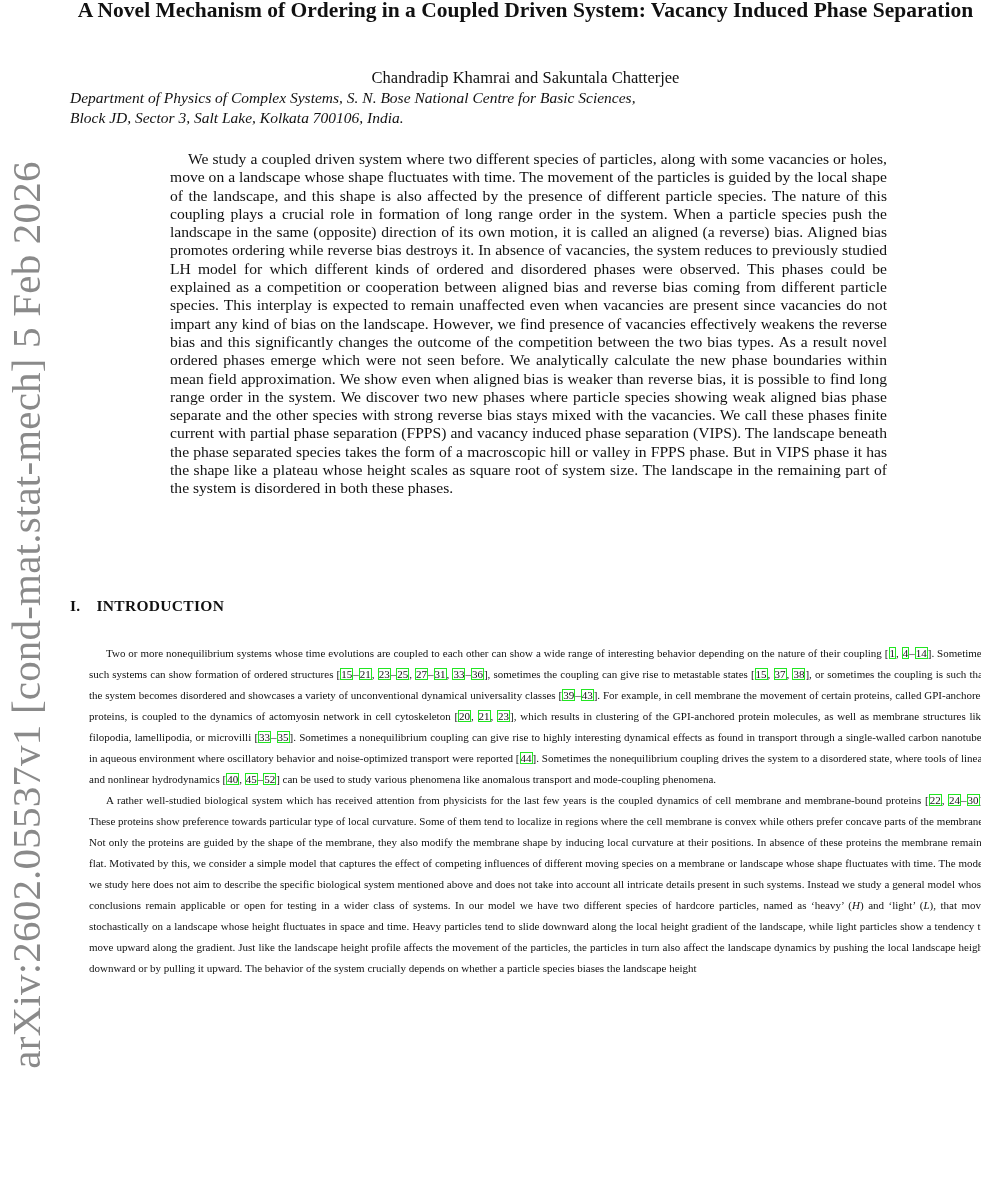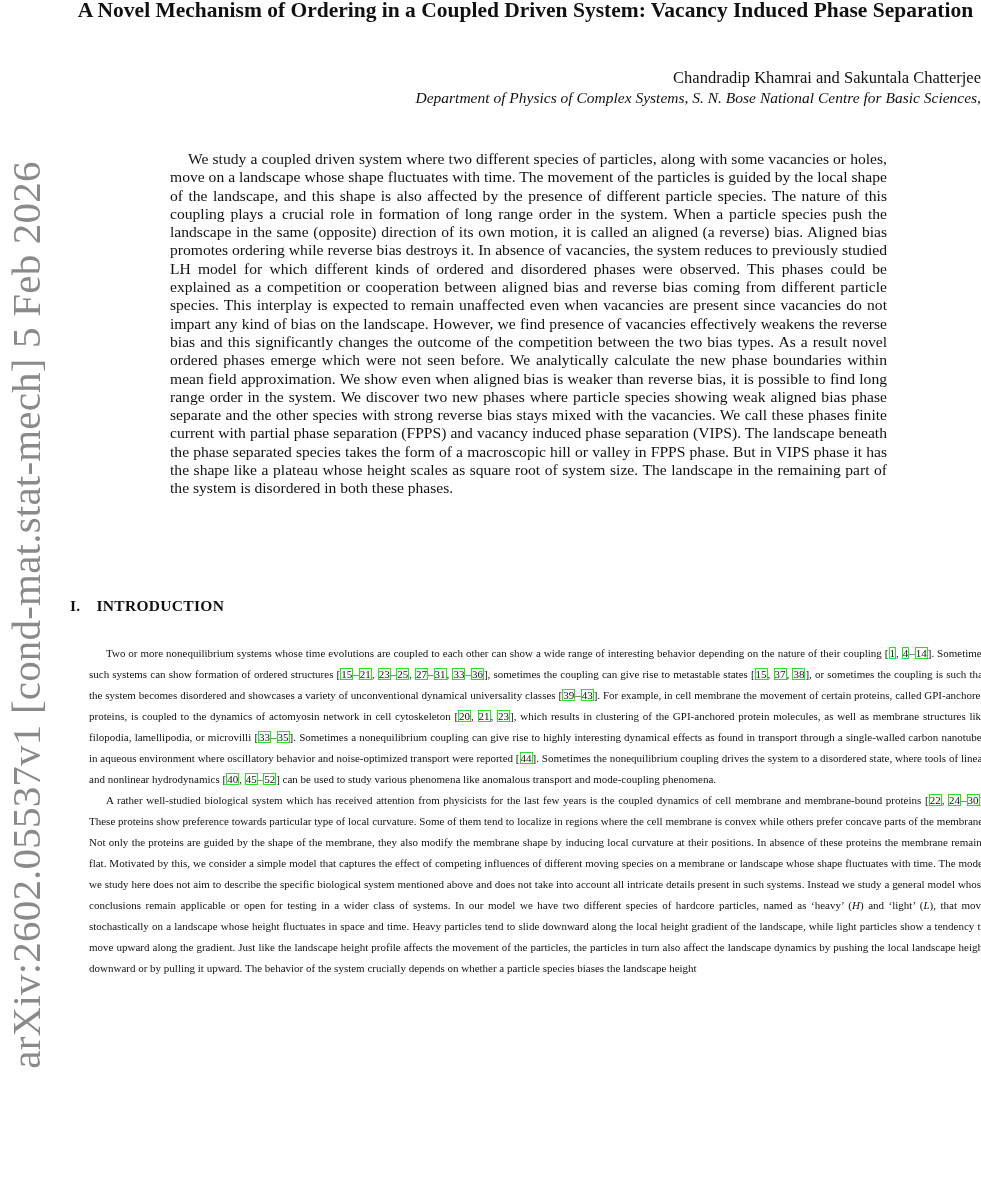--- a/index.html
+++ b/index.html
@@ -24,26 +24,26 @@
   }
   .title {
     position: absolute; left: 70px; top: -2px; width: 911px;
     text-align: center;
     font-family: "Liberation Serif", serif;
     font-weight: bold; font-size: 21.5px; line-height: 24px;
     margin: 0;
   }
   .authors {
     position: absolute; left: 70px; top: 68px; width: 911px;
-    text-align: right; font-family: "Liberation Serif", serif;
+    text-align: center; font-family: "Liberation Serif", serif;
     font-size: 16.5px; line-height: 20px;
   }
   .affil {
     position: absolute; left: 70px; top: 88px; width: 911px;
-    text-align: right; font-family: "Liberation Serif", serif;
+    text-align: left; font-family: "Liberation Serif", serif;
     font-style: italic; font-size: 15.5px; line-height: 20px;
   }
   .abstract {
     position: absolute; left: 163px; top: 143px; width: 717px;
     font-family: "Liberation Serif", serif;
     font-size: 15.6px; line-height: 18.3px;
     text-align: justify; text-indent: 18px;
     margin: 7px;
   }
   .section-heading {
@@ -74,20 +74,21 @@
 <div class="stamp">
   <div class="stamp-text">arXiv:2602.05537v1  [cond-mat.stat-mech]  5 Feb 2026</div>
 </div>
 
 <h1 class="title">A Novel Mechanism of Ordering in a Coupled Driven System: Vacancy Induced Phase Separation</h1>
 
 <div class="authors">Chandradip Khamrai and Sakuntala Chatterjee</div>
 
 <div class="affil">
   <div>Department of Physics of Complex Systems, S. N. Bose National Centre for Basic Sciences,</div>
+  <div>Block JD, Sector 3, Salt Lake, Kolkata 700106, India.</div>
 </div>
 
 <p class="abstract">We study a coupled driven system where two different species of particles, along with some vacancies or holes, move on a landscape whose shape fluctuates with time. The movement of the particles is guided by the local shape of the landscape, and this shape is also affected by the presence of different particle species. The nature of this coupling plays a crucial role in formation of long range order in the system. When a particle species push the landscape in the same (opposite) direction of its own motion, it is called an aligned (a reverse) bias. Aligned bias promotes ordering while reverse bias destroys it. In absence of vacancies, the system reduces to previously studied LH model for which different kinds of ordered and disordered phases were observed. This phases could be explained as a competition or cooperation between aligned bias and reverse bias coming from different particle species. This interplay is expected to remain unaffected even when vacancies are present since vacancies do not impart any kind of bias on the landscape. However, we find presence of vacancies effectively weakens the reverse bias and this significantly changes the outcome of the competition between the two bias types. As a result novel ordered phases emerge which were not seen before. We analytically calculate the new phase boundaries within mean field approximation. We show even when aligned bias is weaker than reverse bias, it is possible to find long range order in the system. We discover two new phases where particle species showing weak aligned bias phase separate and the other species with strong reverse bias stays mixed with the vacancies. We call these phases finite current with partial phase separation (FPPS) and vacancy induced phase separation (VIPS). The landscape beneath the phase separated species takes the form of a macroscopic hill or valley in FPPS phase. But in VIPS phase it has the shape like a plateau whose height scales as square root of system size. The landscape in the remaining part of the system is disordered in both these phases.</p>
 
 <h2 class="section-heading">
   <span class="num">I.</span><span>INTRODUCTION</span>
 </h2>
 
 <div class="body-text">
   <p>Two or more nonequilibrium systems whose time evolutions are coupled to each other can show a wide range of interesting behavior depending on the nature of their coupling [<span class="cite" style="outline-color: rgb(34, 229, 34);">1</span>, <span class="cite" style="outline-color: rgb(34, 229, 34);">4</span>–<span class="cite" style="outline-color: rgb(34, 229, 34);">14</span>]. Sometimes such systems can show formation of ordered structures [<span class="cite" style="outline-color: rgb(34, 229, 34);">15</span>–<span class="cite" style="outline-color: rgb(34, 229, 34);">21</span>, <span class="cite" style="outline-color: rgb(34, 229, 34);">23</span>–<span class="cite" style="outline-color: rgb(34, 229, 34);">25</span>, <span class="cite" style="outline-color: rgb(34, 229, 34);">27</span>–<span class="cite" style="outline-color: rgb(34, 229, 34);">31</span>, <span class="cite" style="outline-color: rgb(34, 229, 34);">33</span>–<span class="cite" style="outline-color: rgb(34, 229, 34);">36</span>], sometimes the coupling can give rise to metastable states [<span class="cite" style="outline-color: rgb(34, 229, 34);">15</span>, <span class="cite" style="outline-color: rgb(34, 229, 34);">37</span>, <span class="cite" style="outline-color: rgb(34, 229, 34);">38</span>], or sometimes the coupling is such that the system becomes disordered and showcases a variety of unconventional dynamical universality classes [<span class="cite" style="outline-color: rgb(34, 229, 34);">39</span>–<span class="cite" style="outline-color: rgb(34, 229, 34);">43</span>]. For example, in cell membrane the movement of certain proteins, called GPI-anchored proteins, is coupled to the dynamics of actomyosin network in cell cytoskeleton [<span class="cite" style="outline-color: rgb(34, 229, 34);">20</span>, <span class="cite" style="outline-color: rgb(34, 229, 34);">21</span>, <span class="cite" style="outline-color: rgb(34, 229, 34);">23</span>], which results in clustering of the GPI-anchored protein molecules, as well as membrane structures like filopodia, lamellipodia, or microvilli [<span class="cite" style="outline-color: rgb(34, 229, 34);">33</span>–<span class="cite" style="outline-color: rgb(34, 229, 34);">35</span>]. Sometimes a nonequilibrium coupling can give rise to highly interesting dynamical effects as found in transport through a single-walled carbon nanotubes in aqueous environment where oscillatory behavior and noise-optimized transport were reported [<span class="cite" style="outline-color: rgb(34, 229, 34);">44</span>]. Sometimes the nonequilibrium coupling drives the system to a disordered state, where tools of linear and nonlinear hydrodynamics [<span class="cite" style="outline-color: rgb(34, 229, 34);">40</span>, <span class="cite" style="outline-color: rgb(34, 229, 34);">45</span>–<span class="cite" style="outline-color: rgb(34, 229, 34);">52</span>] can be used to study various phenomena like anomalous transport and mode-coupling phenomena.</p>

